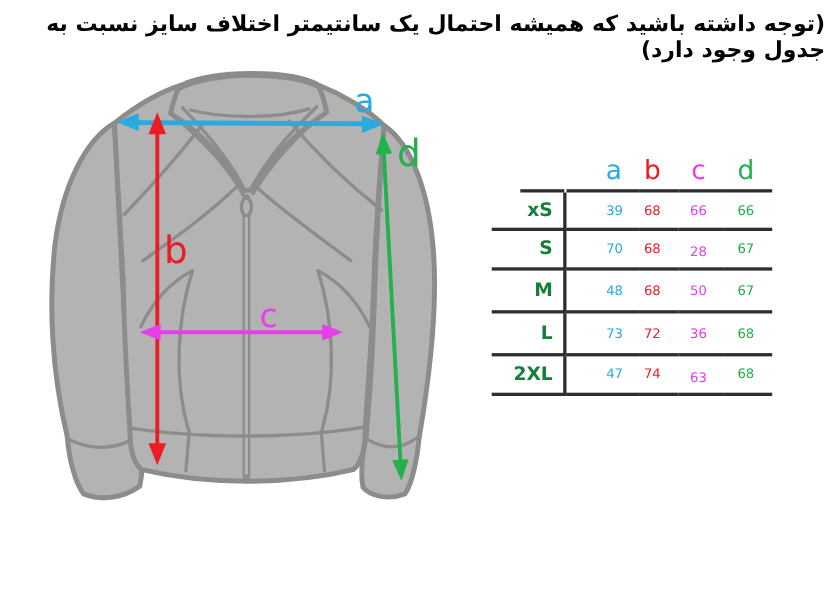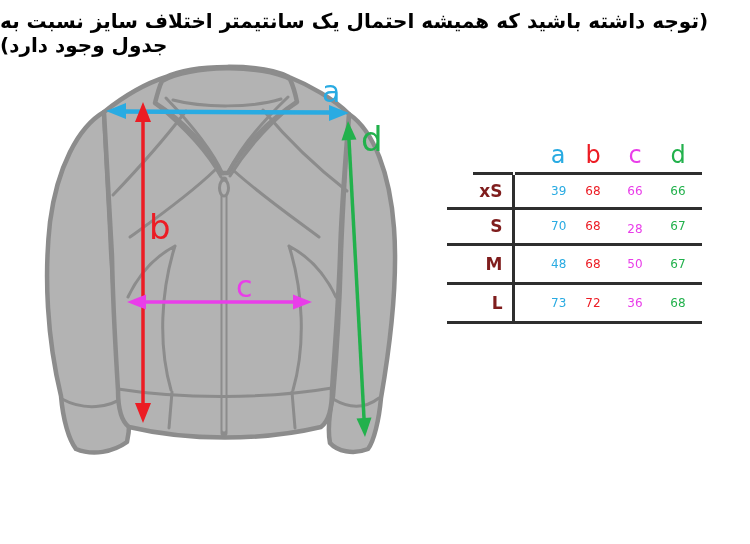--- a/index.html
+++ b/index.html
@@ -1,20 +1,20 @@
 <!DOCTYPE html>
 <html style="--c-a: #29abe2; --c-b: #ec1c24; --c-c: #e93de9; --c-d: #22b14c; --jacket-fill: #b3b3b3; --jacket-line: #8c8c8c; --table-line: #2e2e2e;"><head>
 <meta charset="utf-8">
 <style>
   html,body{margin:0;padding:0;background:#fff;}
   .canvas{position:relative;width:750px;height:544px;background:#ffffff;overflow:hidden;
           font-family:"DejaVu Sans",sans-serif;}
 
   
-  .note{position:absolute;top:9px;left:0;width:750px;text-align:left;direction:rtl;
+  .note{position:absolute;top:9px;left:0;width:750px;text-align:right;direction:rtl;
         font-size:20px;font-weight:bold;color:#000;letter-spacing:0;}
 
   
   .jacket{position:absolute;left:30px;top:55px;width:420px;height:415px;}
   .jacket .outline{fill:var(--jacket-fill);stroke:var(--jacket-line);stroke-width:4.5;
                    stroke-linejoin:round;stroke-linecap:round;}
   .jacket .detail{fill:none;stroke:var(--jacket-line);stroke-width:3;stroke-linecap:round;}
   .jacket .zip-tape{stroke:var(--jacket-line);stroke-width:7;stroke-linecap:round;}
   .jacket .zip-core{stroke:var(--jacket-fill);stroke-width:3;stroke-linecap:round;}
 
@@ -41,21 +41,21 @@
   .size-table tbody tr:nth-child(4){height:39px;}
   .size-table tbody tr:nth-child(5){height:36px;}
   .size-table tbody tr:nth-child(6){height:35px;}
   .size-table thead th{border-bottom:3px solid var(--table-line);vertical-align:bottom;
               padding-bottom:3px;font-size:24px;font-weight:normal;}
   .size-table thead th.corner{border-bottom:3px solid transparent;position:relative;}
   .size-table thead th.corner::after{content:"";position:absolute;left:26px;right:0;
               bottom:-3px;height:3px;background:var(--table-line);}
   .size-table tbody td{border-bottom:3px solid var(--table-line);font-size:12px;}
   .size-table tbody td.size{border-right:3px solid var(--table-line);font-weight:bold;
-              color:#7f1d1d;font-size:17px;text-align:right;padding-right:9px;}
+              color:#15803d;font-size:17px;text-align:right;padding-right:9px;}
   .col-a{color:var(--c-a);padding-left:22px !important;}
   .col-b{color:var(--c-b);padding-right:12px !important;}
   .col-c{color:var(--c-c);padding-right:6px !important;}
   .col-d{color:var(--c-d);padding-right:5px !important;}
   td.low{padding-top:6px !important;}
 </style>
 </head>
 <body>
 
 <div class="canvas">
@@ -168,15 +168,22 @@
         <td class="col-c">50</td>
         <td class="col-d">67</td>
       </tr>
       <tr>
         <td class="size">L</td>
         <td class="col-a">73</td>
         <td class="col-b">72</td>
         <td class="col-c">36</td>
         <td class="col-d">68</td>
       </tr>
+      <tr>
+        <td class="size">2XL</td>
+        <td class="col-a">47</td>
+        <td class="col-b">74</td>
+        <td class="col-c low">63</td>
+        <td class="col-d">68</td>
+      </tr>
     </tbody>
   </table>
 </div>
 
 </body></html>

